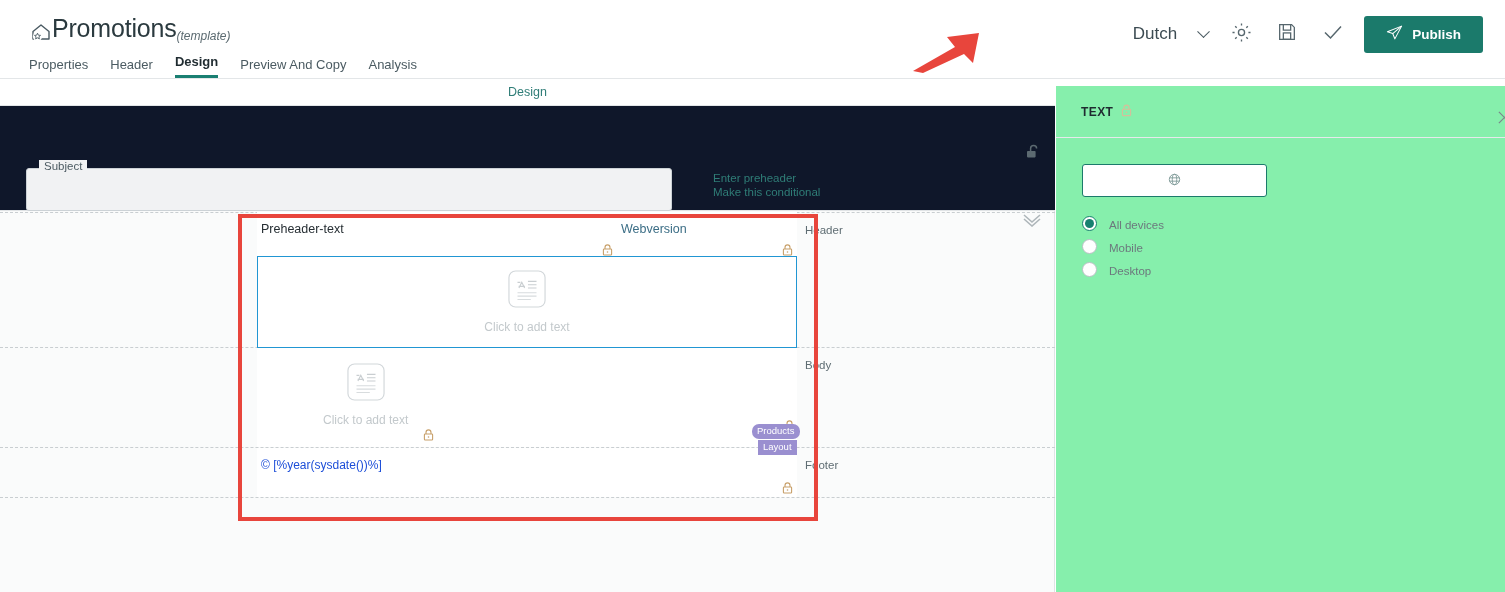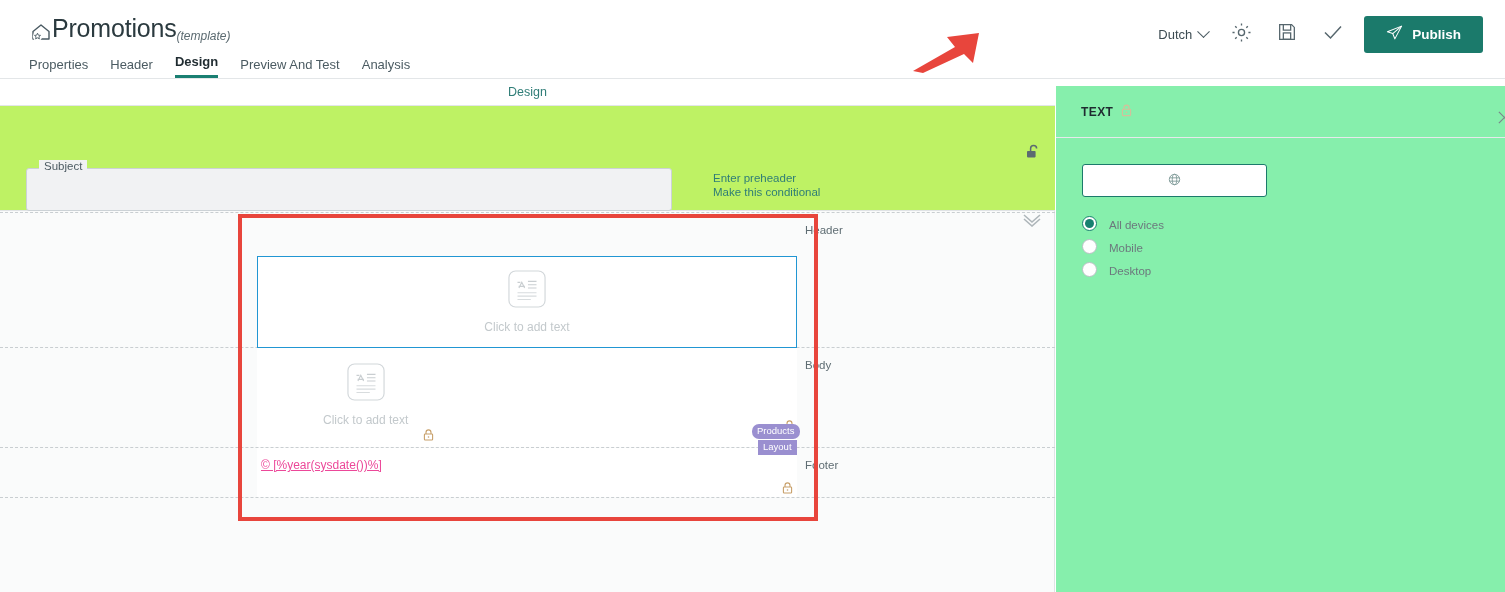--- a/index.html
+++ b/index.html
@@ -24,21 +24,21 @@
   .title-sub { font-size:12px; color:#5b6a70; font-style:italic; }
 
   .tabs { position:absolute; left:29px; top:50px; display:flex; gap:22px; align-items:flex-end; height:28px; }
   .tab {
     font-size:13px; color:#4b5b62; padding-bottom:7px; cursor:pointer; line-height:1;
   }
   .tab.active { color:#1f2b30; font-weight:bold; border-bottom:3px solid #1a7f72; }
 
   .top-actions { position:absolute; right:22px; top:13px; display:flex; align-items:center; gap:0; height:42px; }
   .lang-select {
-    display:flex; align-items:center; gap:7px; font-size:13px; color:#3c4b52;
+    display:flex; align-items:center; gap:22px; font-size:17px; color:#3c4b52;
     cursor:pointer; padding:0 10px; height:34px;
   }
   .chev { display:inline-block; width:9px; height:9px; border-right:1.6px solid #4b5b62; border-bottom:1.6px solid #4b5b62; transform:rotate(45deg) translate(-2px,-2px); }
   .icon-btn {
     width:46px; height:40px; display:flex; align-items:center; justify-content:center;
     cursor:pointer; color:#56666d;
   }
   .btn-publish {
     display:flex; align-items:center; justify-content:center; gap:9px;
     background:#1b7a6b; color:#fff; font-size:13.5px; font-weight:bold;
@@ -61,21 +61,21 @@
     background:#fafbfb; border-right:1px solid #dfe3e5;
   }
   .design-strip {
     position:relative; width:1055px; height:27px; background:#fff;
     border-bottom:1px solid #e3e6e8;
     display:flex; align-items:center; justify-content:center;
   }
   .design-strip span { font-size:12.5px; color:#2f7d77; }
 
   .subject-panel {
-    position:relative; width:1055px; height:105px; background:#bef264;
+    position:relative; width:1055px; height:105px; background:#0f172a;
     border-bottom:1px solid #e0e3e5;
   }
   .subject-field {
     position:absolute; left:26px; top:62px; width:646px; height:43px;
     border:1px solid #ccd2d6; border-radius:3px; background:#f1f2f3;
   }
   .subject-legend {
     position:absolute; left:12px; top:-9px; background:#f1f2f3; padding:0 5px;
     font-size:11.5px; color:#4c5b62;
   }
@@ -116,21 +116,21 @@
     display:flex; flex-direction:column; align-items:center; gap:8px; cursor:pointer;
   }
 
   .badge {
     position:absolute; font-size:9.5px; color:#fff; background:#9a8fd0;
     padding:2px 5px 3px 5px; line-height:1; cursor:pointer; white-space:nowrap;
   }
   .badge.products { left:752px; top:345px;border-radius:7px; }
   .badge.layout   { left:758px; top:361px; }
 
-  .footer-txt { position:absolute; left:4px; top:10px; font-size:12px; color:#ec4899;text-decoration:underline; }
+  .footer-txt { position:absolute; left:4px; top:10px; font-size:12px; color:#1d4ed8; }
 
   
   .red-box {
     position:absolute; left:238px; top:214px; width:580px; height:307px;
     border:4px solid #e8453c; pointer-events:none;
   }
 
   
   .rpanel { position:absolute; left:1056px; top:86px; width:498px; height:513px; background:#86efac; }
   .rpanel-head {
@@ -169,21 +169,21 @@
         </svg>
       </span>
       <span class="page-title">Promotions</span>
       <span class="title-sub">(template)</span>
     </div>
 
     <div class="tabs">
       <div class="tab">Properties</div>
       <div class="tab">Header</div>
       <div class="tab active">Design</div>
-      <div class="tab">Preview And Test</div>
+      <div class="tab">Preview And Copy</div>
       <div class="tab">Analysis</div>
     </div>
 
     <div class="top-actions">
 
       <div class="lang-select">
         <span>Dutch</span>
         <span class="chev"></span>
       </div>
 
@@ -265,20 +265,40 @@
 
       <div class="sect-line" style="top:0px;"></div>
       <div class="sect-line" style="top:135px;"></div>
       <div class="sect-line" style="top:235px;"></div>
       <div class="sect-line" style="top:285px;"></div>
 
       <div class="sect-label" style="top:12px;">Header</div>
       <div class="sect-label" style="top:147px;">Body</div>
       <div class="sect-label" style="top:247px;">Footer</div>
 
+      <div class="email-frame" style="top:0px; height:44px;">
+        <div class="email-row" style="height:44px;">
+          <div class="eh-pre">Preheader-text</div>
+          <div class="eh-web">Webversion</div>
+          <span class="lk" style="left:345px; top:30px;">
+            <svg width="11" height="12" viewBox="0 0 11 12">
+              <path d="M3 5V3.4a2.5 2.5 0 0 1 5 0V5" fill="none" stroke="#c8a06a" stroke-width="1.1"></path>
+              <rect x="1.4" y="5" width="8.2" height="6" rx="0.8" fill="none" stroke="#c8a06a" stroke-width="1.1"></rect>
+              <circle cx="5.5" cy="8" r="0.8" fill="#c8a06a"></circle>
+            </svg>
+          </span>
+          <span class="lk" style="left:525px; top:30px;">
+            <svg width="11" height="12" viewBox="0 0 11 12">
+              <path d="M3 5V3.4a2.5 2.5 0 0 1 5 0V5" fill="none" stroke="#c8a06a" stroke-width="1.1"></path>
+              <rect x="1.4" y="5" width="8.2" height="6" rx="0.8" fill="none" stroke="#c8a06a" stroke-width="1.1"></rect>
+              <circle cx="5.5" cy="8" r="0.8" fill="#c8a06a"></circle>
+            </svg>
+          </span>
+        </div>
+      </div>
 
       <div class="text-block">
         <span>
           <svg width="38" height="38" viewBox="0 0 40 40" fill="none" stroke="#d2d7da" stroke-width="1.2">
             <rect x="1" y="1" width="38" height="38" rx="7"></rect>
             <path d="M10 13 L13 13 M11.5 19 L14.5 13 L17.5 19 M11.2 17.2h6.6" stroke="#c9ced1"></path>
             <path d="M21 12h9 M21 15.5h9 M21 19h9" stroke="#c9ced1"></path>
             <path d="M10 24h20 M10 27.5h20 M10 31h14" stroke="#d8dcde"></path>
           </svg>
         </span>

